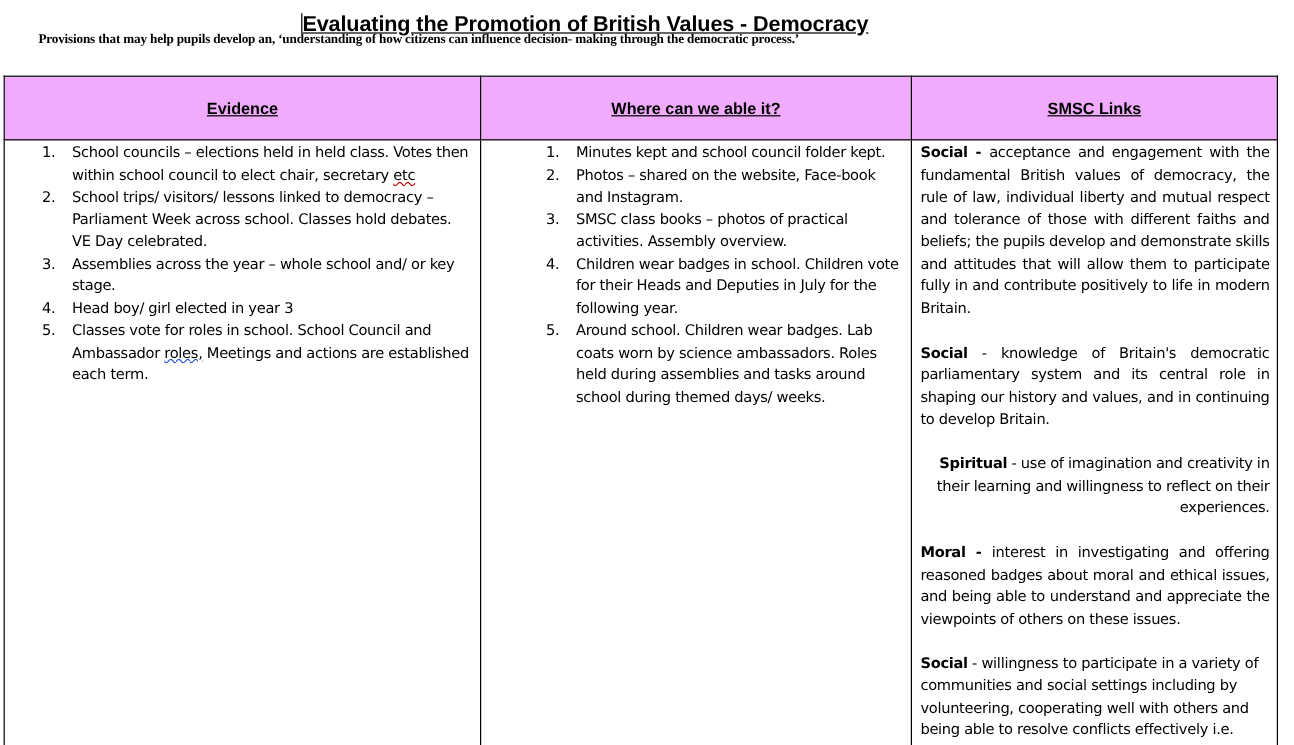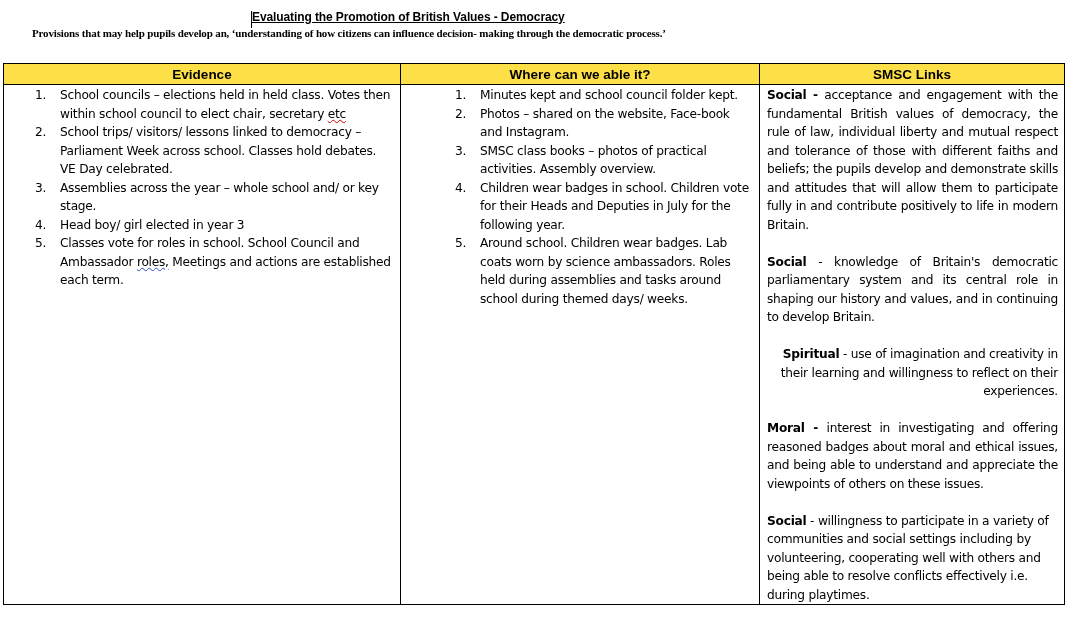--- a/index.html
+++ b/index.html
@@ -1,37 +1,37 @@
 <!DOCTYPE html>
 <html><head>
 <meta charset="utf-8">
 <style>
   html, body { margin: 0; padding: 0; background: #ffffff; }
   body { width: 1078px; height: 621px; position: relative; overflow: hidden; color: #000; }
   .title {
     position: absolute; left: 252px; top: 10px;
-    font-family: "Liberation Sans", sans-serif; font-weight: bold; font-size: 12px;
+    font-family: "Liberation Sans", sans-serif; font-weight: bold; font-size: 18px;
     text-decoration: underline; white-space: nowrap; letter-spacing: -0.1px;
   }
   .title-cursor { position: absolute; left: 251px; top: 11px; width: 1px; height: 17px; background: #000; }
   .subtitle {
     position: absolute; left: 32px; top: 27px;
     font-family: Liberation Serif, serif; font-weight: bold; font-size: 11px;
     white-space: nowrap; letter-spacing: -0.15px;
   }
   table.grid {
     position: absolute; left: 3px; top: 63px; width: 1061px;
     border-collapse: collapse; table-layout: fixed;
     font-family: "DejaVu Sans", sans-serif; font-size: 12.2px;
   }
   table.grid th, table.grid td { border: 1.5px solid #000; }
   table.grid th {
-    background: #fde047; height: 20px; padding: 0;
+    background: #f0abfc; height: 20px; padding: 16px;
     font-family: "Liberation Sans", sans-serif; font-weight: bold; font-size: 13.5px;
-    text-align: center; vertical-align: middle;
+    text-align: center; vertical-align: middle; text-decoration: underline;
   }
   table.grid td { vertical-align: top; padding: 0; height: 518px; }
   col.c1 { width: 397px; } col.c2 { width: 359px; } col.c3 { width: 305px; }
   ol.items { margin: 1px 0 0 0; padding: 0; list-style: none; }
   ol.items li { position: relative; line-height: 18.5px; letter-spacing: -0.25px; }
   .c-ev ol.items li { padding-left: 56px; padding-right: 6px; }
   .c-wh ol.items li { padding-left: 79px; padding-right: 6px; }
   ol.items li .num { position: absolute; top: 0; }
   .c-ev ol.items li .num { left: 31px; }
   .c-wh ol.items li .num { left: 54px; }

